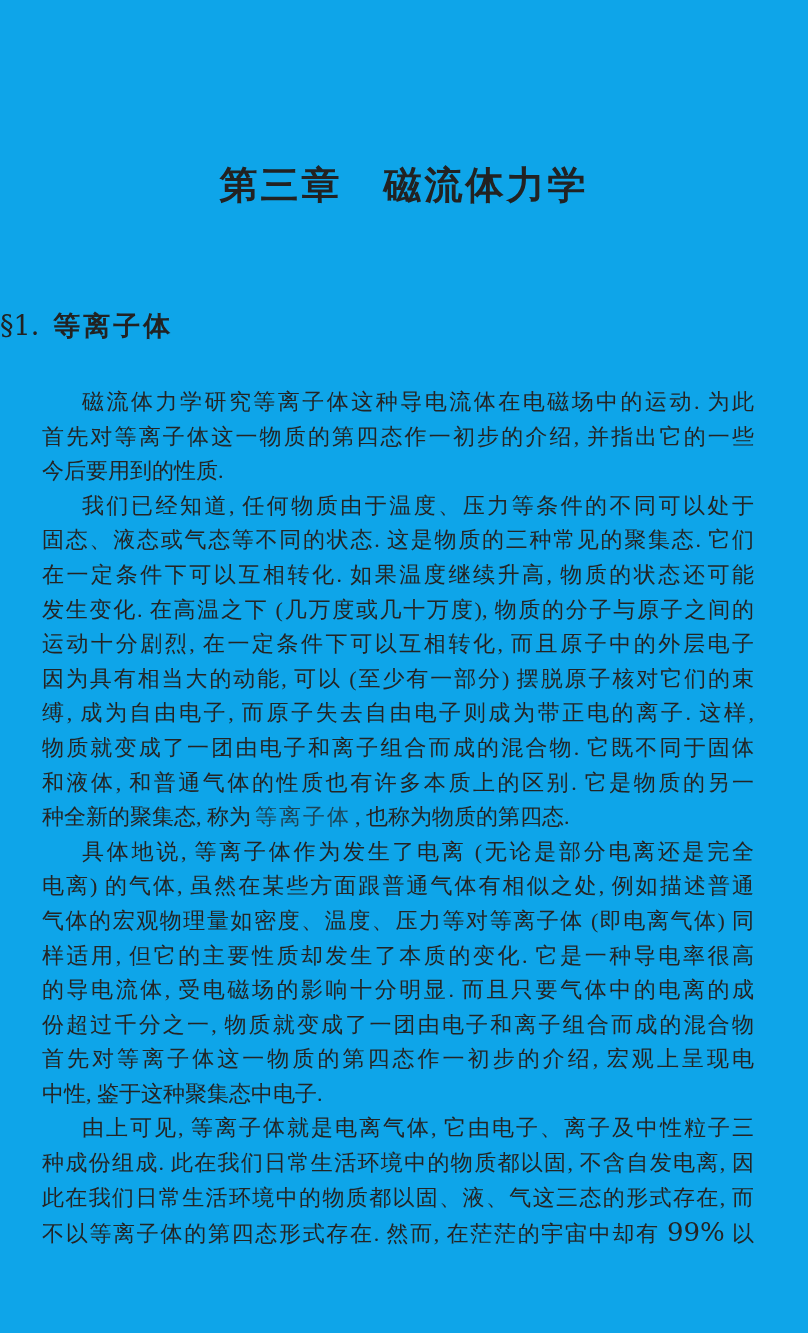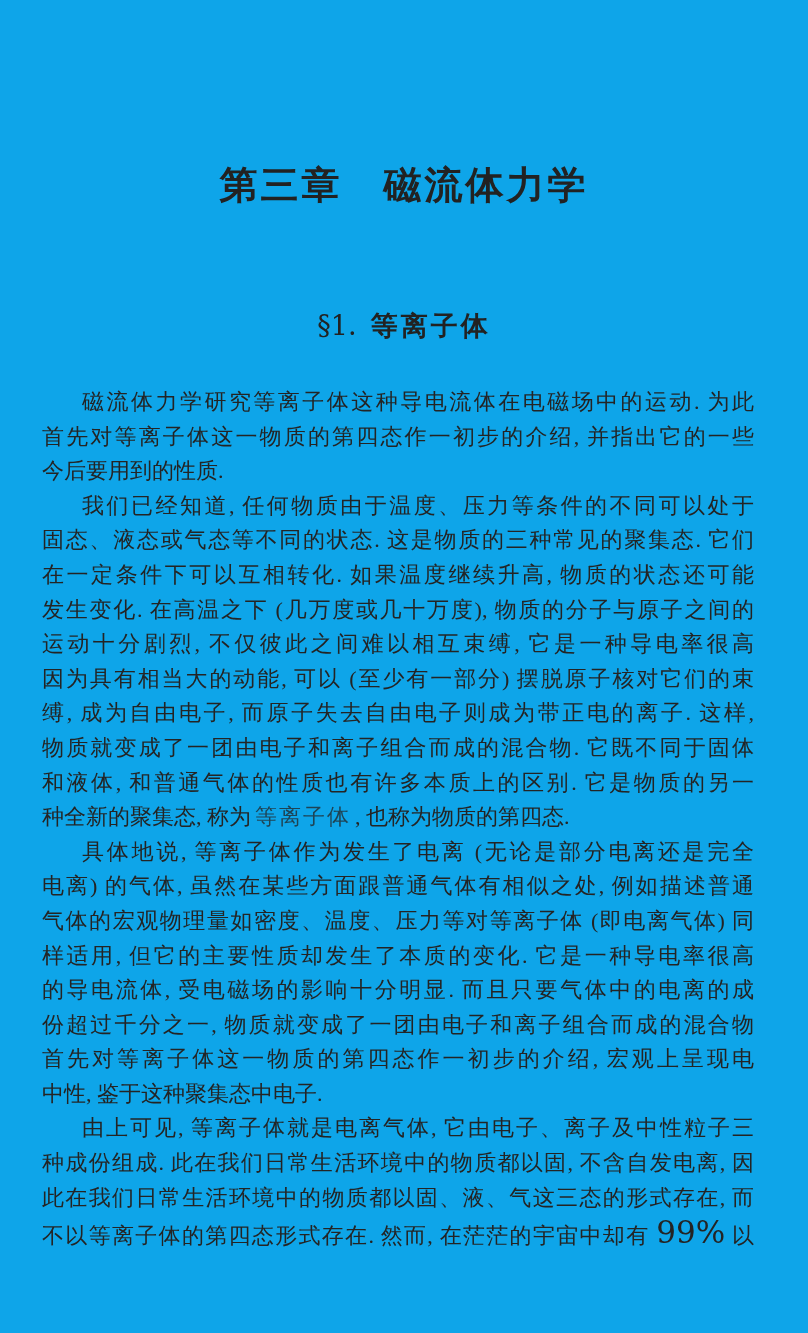--- a/index.html
+++ b/index.html
@@ -20,21 +20,20 @@
     padding-top: 163px;
     text-align: center;
     font-size: 38px;
     line-height: 44px;
     font-weight: 700;
     letter-spacing: 3px;
     color: #222;
   }
   .section-heading {
     margin-top: 100px;
-    text-align: center;
     font-size: 27px;
     line-height: 38px;
     color: #222;
   }
   .section-number {
     font-family: "DejaVu Serif", serif;
     font-weight: 400;
     margin-right: 14px;
   }
   .section-title-text {
@@ -59,42 +58,42 @@
   .line.para-end {
     text-align-last: left;
   }
   .em {
     opacity: 0.75;
     letter-spacing: 2px;
     margin: 0 4px;
   }
   .latin {
     font-family: "DejaVu Serif", serif;
-    font-size: 31px;
+    font-size: 26px;
   }
 </style>
 </head>
 <body>
 
 <div class="page">
   <div class="chapter-title">第三章　磁流体力学</div>
 
   <div class="section-heading">
     <span class="section-number">§1.</span><span class="section-title-text">等离子体</span>
   </div>
 
   <div class="body-text">
       <div class="line indent">磁流体力学研究等离子体这种导电流体在电磁场中的运动. 为此</div>
       <div class="line">首先对等离子体这一物质的第四态作一初步的介绍, 并指出它的一些</div>
       <div class="line para-end">今后要用到的性质.</div>
       <div class="line indent">我们已经知道, 任何物质由于温度、压力等条件的不同可以处于</div>
       <div class="line">固态、液态或气态等不同的状态. 这是物质的三种常见的聚集态. 它们</div>
       <div class="line">在一定条件下可以互相转化. 如果温度继续升高, 物质的状态还可能</div>
       <div class="line">发生变化. 在高温之下 (几万度或几十万度), 物质的分子与原子之间的</div>
-      <div class="line">运动十分剧烈, 不仅彼此之间难以相互束缚, 它是一种导电率很高</div>
+      <div class="line">运动十分剧烈, 在一定条件下可以互相转化, 而且原子中的外层电子</div>
       <div class="line">因为具有相当大的动能, 可以 (至少有一部分) 摆脱原子核对它们的束</div>
       <div class="line">缚, 成为自由电子, 而原子失去自由电子则成为带正电的离子. 这样,</div>
       <div class="line">物质就变成了一团由电子和离子组合而成的混合物. 它既不同于固体</div>
       <div class="line">和液体, 和普通气体的性质也有许多本质上的区别. 它是物质的另一</div>
       <div class="line para-end">种全新的聚集态, 称为<span class="em">等离子体</span>, 也称为物质的第四态.</div>
       <div class="line indent">具体地说, 等离子体作为发生了电离 (无论是部分电离还是完全</div>
       <div class="line">电离) 的气体, 虽然在某些方面跟普通气体有相似之处, 例如描述普通</div>
       <div class="line">气体的宏观物理量如密度、温度、压力等对等离子体 (即电离气体) 同</div>
       <div class="line">样适用, 但它的主要性质却发生了本质的变化. 它是一种导电率很高</div>
       <div class="line">的导电流体, 受电磁场的影响十分明显. 而且只要气体中的电离的成</div>

